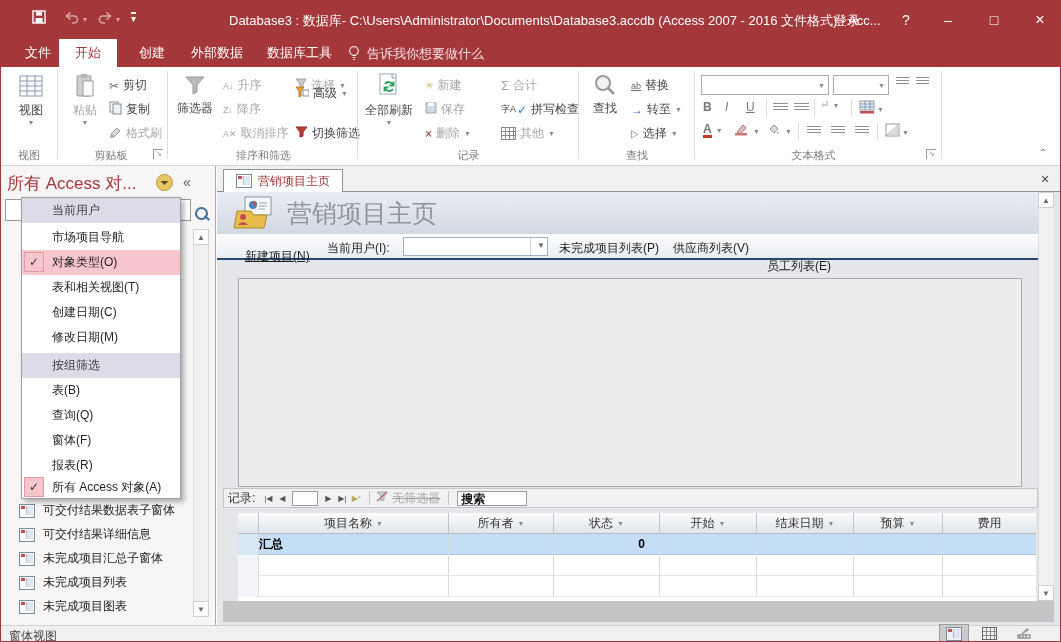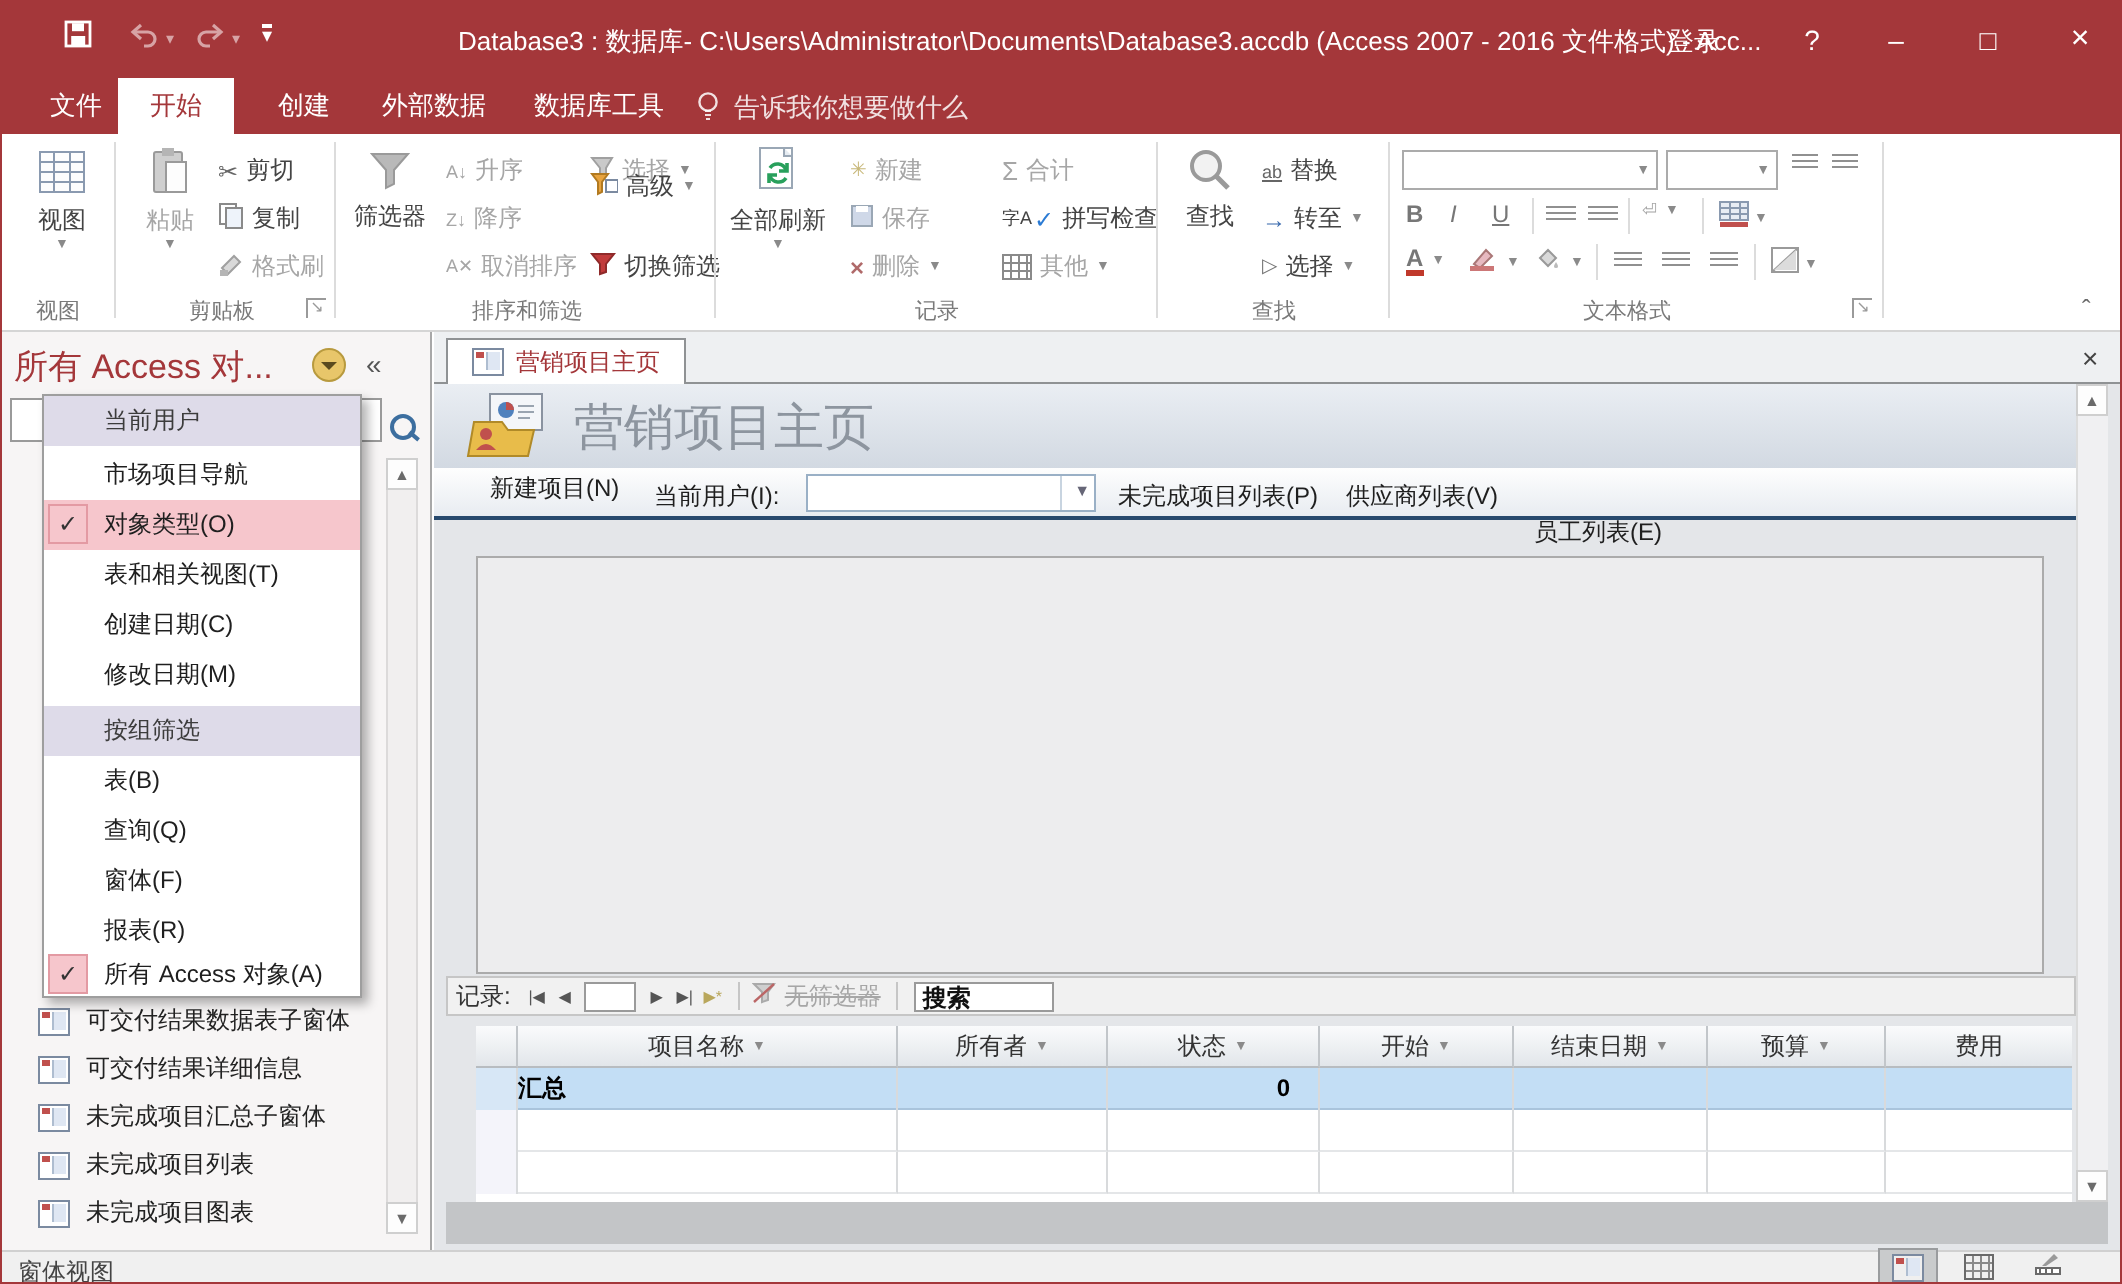--- a/index.html
+++ b/index.html
@@ -472,21 +472,21 @@
           <path d="M28 8 h8 M28 11 h8 M28 14 h6" stroke="#9aa4b0"></path>
           <path d="M6 16 L20 16 L23 20 L36 20 L33 33 L3 33 Z" fill="#e8bc4a" stroke="#b08a28"></path>
           <circle cx="12" cy="22" r="3" fill="#c0504d"></circle>
             <path d="M7 30 q5 -6 10 0 Z" fill="#c0504d"></path>
         </svg>
       </span>
       <span class="ab doc-title" style="left:70px;top:5px">营销项目主页</span>
     </div>
 
     <div class="docbar">
-      <span class="ab dlink" style="left:28px;top:2px;">新建项目(N)</span>
+      <span class="ab dlink" style="left:28px;top:14px;text-decoration:underline">新建项目(N)</span>
       <span class="ab dlink" style="left:110px;top:6px">当前用户(I):</span>
       <div class="ab" style="left:186px;top:3px;width:145px;height:19px;background:#fff;border:1px solid #9ab0c6;box-sizing:border-box">
         <span class="ab" style="right:2px;top:3px;font-size:8px;color:#667">▼</span>
         <div class="ab" style="right:16px;top:0;width:1px;height:17px;background:#c8d4e0"></div>
       </div>
       <span class="ab dlink" style="left:342px;top:6px">未完成项目列表(P)</span>
       <span class="ab dlink" style="left:456px;top:6px">供应商列表(V)</span>
       <span class="ab dlink" style="left:550px;top:24px">员工列表(E)</span>
     </div>
 

